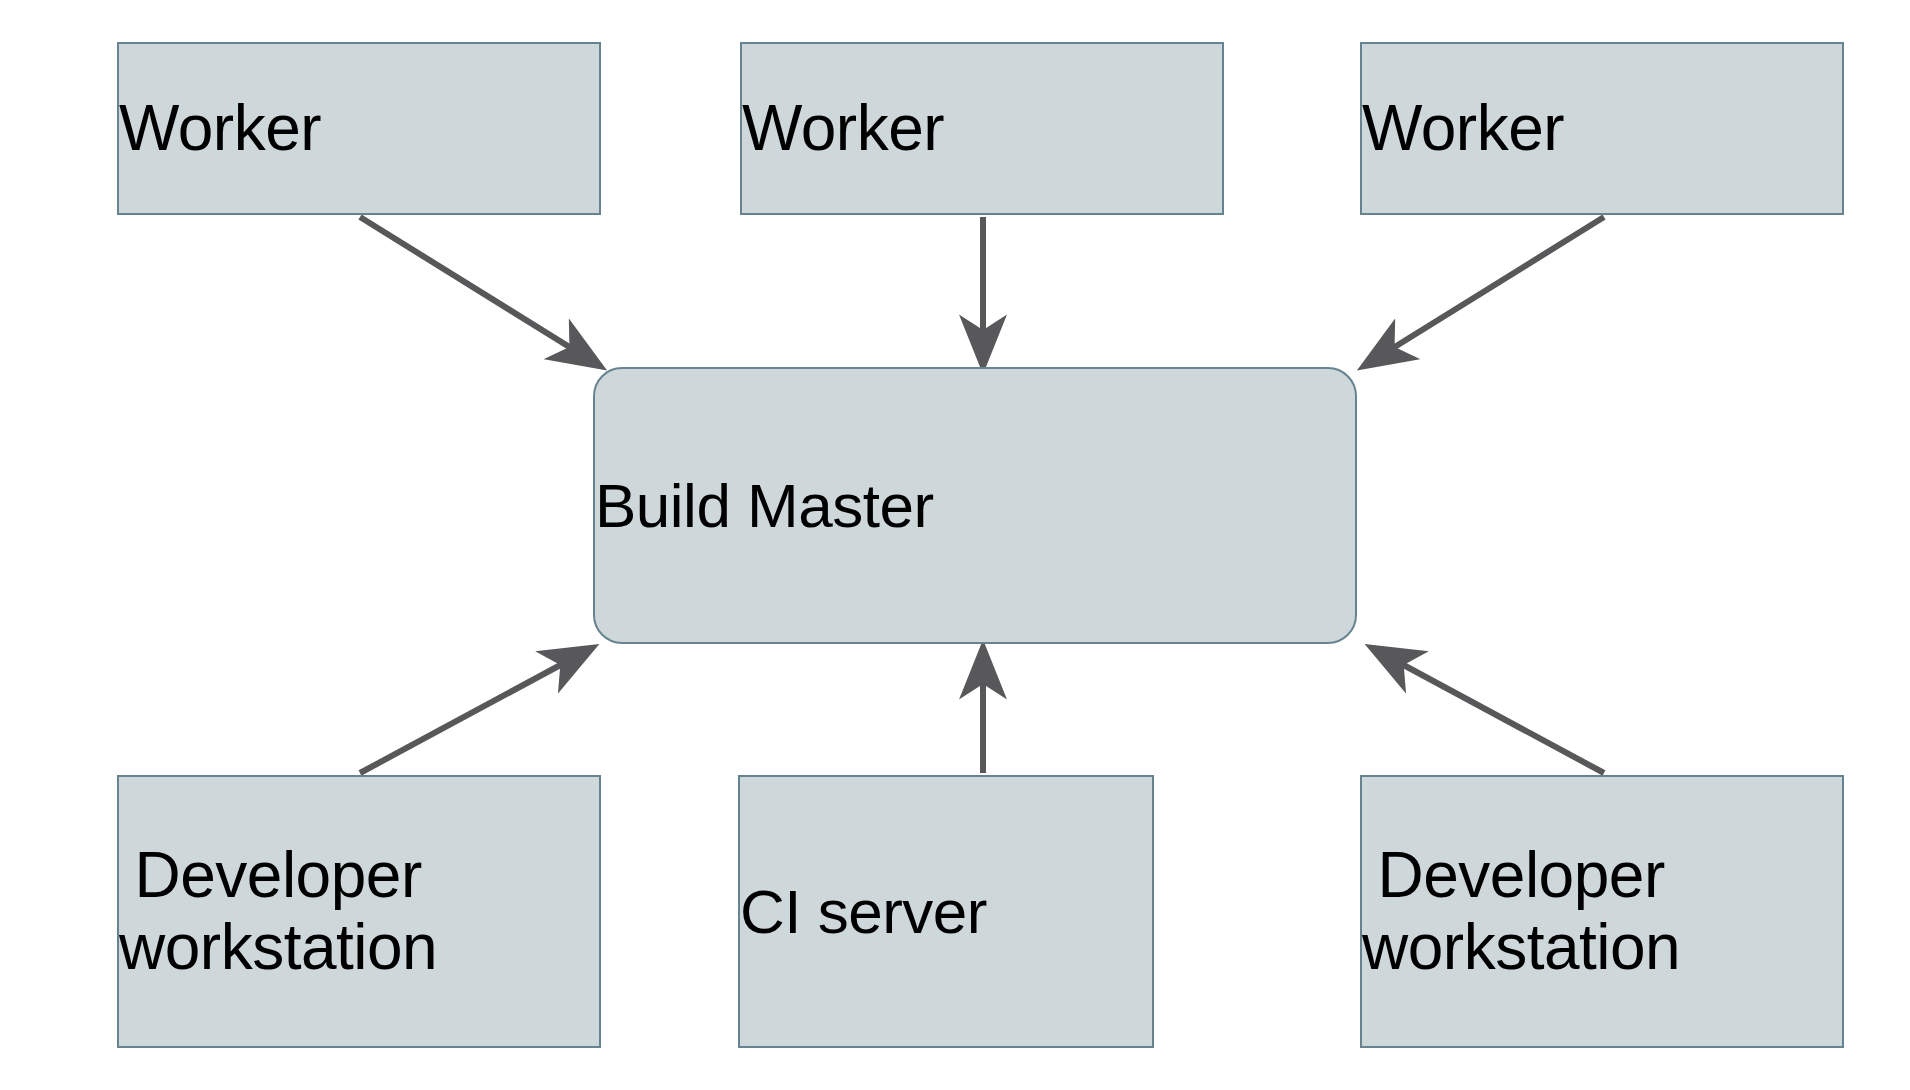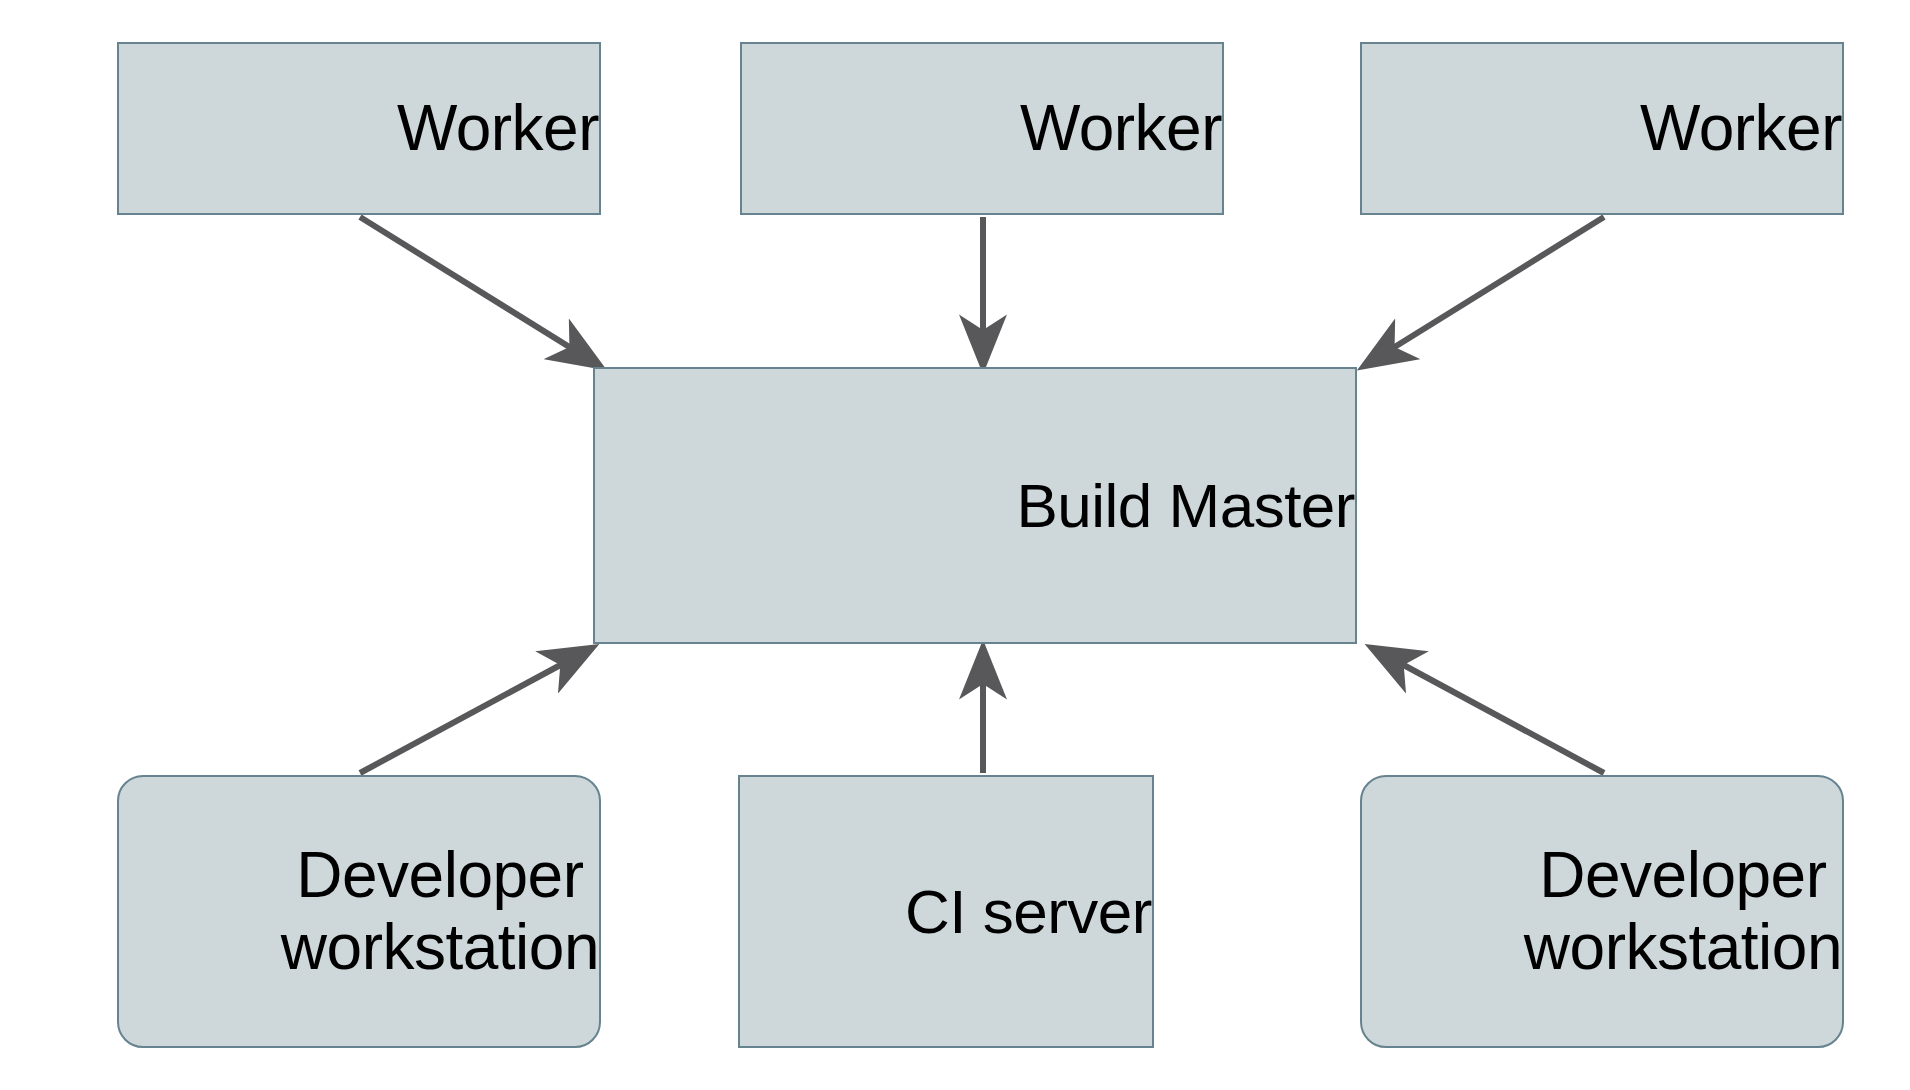--- a/index.html
+++ b/index.html
@@ -25,33 +25,33 @@
     height: 1090px;
     pointer-events: none;
   }
   .node {
     position: absolute;
     box-sizing: border-box;
     background: #ced8db;
     border: 2px solid #66838f;
     display: flex;
     align-items: center;
-    justify-content: flex-end;
+    justify-content: flex-start;
     text-align: center;
     color: #000000;
     font-family: "Liberation Sans", sans-serif;
     font-weight: 400;
     line-height: 1.12;
     letter-spacing: -0.5px;
     white-space: pre-line;
   }
   .node-worker      { font-size: 64px; }
   .node-master      { font-size: 62px; }
   .node-ci          { font-size: 62px; }
-  .node-workstation { font-size: 64px; border-radius: 26px; }
+  .node-workstation { font-size: 64px; }
 </style>
 </head>
 <body>
 
 <div id="canvas">
 
   <svg id="edges" viewBox="0 0 1910 1090" width="1910" height="1090" xmlns="http://www.w3.org/2000/svg">
     <defs>
       <marker id="arrowhead" markerWidth="10" markerHeight="8" refX="8.6" refY="4" orient="auto" markerUnits="strokeWidth">
         <path d="M0,0 L10,4 L0,8 L2.6,4 Z" fill="#58585a"></path>
@@ -64,21 +64,21 @@
         <line x1="360" y1="773" x2="592" y2="648" stroke="#58585a" stroke-width="6" marker-end="url(#arrowhead)"></line>
         <line x1="983" y1="773" x2="983" y2="648" stroke="#58585a" stroke-width="6" marker-end="url(#arrowhead)"></line>
         <line x1="1604" y1="773" x2="1372" y2="648" stroke="#58585a" stroke-width="6" marker-end="url(#arrowhead)"></line>
       </g>
   </svg>
 
   <div id="nodes-layer">
       <div class="node node-worker" style="left: 117px; top: 42px; width: 484px; height: 173px; background: rgb(206, 216, 219); border-color: rgb(102, 131, 143); color: rgb(0, 0, 0);"><span>Worker</span></div>
       <div class="node node-worker" style="left: 740px; top: 42px; width: 484px; height: 173px; background: rgb(206, 216, 219); border-color: rgb(102, 131, 143); color: rgb(0, 0, 0);"><span>Worker</span></div>
       <div class="node node-worker" style="left: 1360px; top: 42px; width: 484px; height: 173px; background: rgb(206, 216, 219); border-color: rgb(102, 131, 143); color: rgb(0, 0, 0);"><span>Worker</span></div>
-      <div class="node node-master" style="left: 593px; top: 367px; width: 764px; height: 277px; background: rgb(206, 216, 219); border-color: rgb(102, 131, 143); color: rgb(0, 0, 0);"><span>Build Master</span></div>
+      <div class="node node-master" style="left: 593px; top: 367px; width: 764px; height: 277px; background: rgb(206, 216, 219); border-color: rgb(102, 131, 143); color: rgb(0, 0, 0); border-radius: 29px;"><span>Build Master</span></div>
       <div class="node node-workstation" style="left: 117px; top: 775px; width: 484px; height: 273px; background: rgb(206, 216, 219); border-color: rgb(102, 131, 143); color: rgb(0, 0, 0);"><span>Developer
 workstation</span></div>
       <div class="node node-ci" style="left: 738px; top: 775px; width: 416px; height: 273px; background: rgb(206, 216, 219); border-color: rgb(102, 131, 143); color: rgb(0, 0, 0);"><span>CI server</span></div>
       <div class="node node-workstation" style="left: 1360px; top: 775px; width: 484px; height: 273px; background: rgb(206, 216, 219); border-color: rgb(102, 131, 143); color: rgb(0, 0, 0);"><span>Developer
 workstation</span></div>
     </div>
 
 </div>
 
 </body></html>

